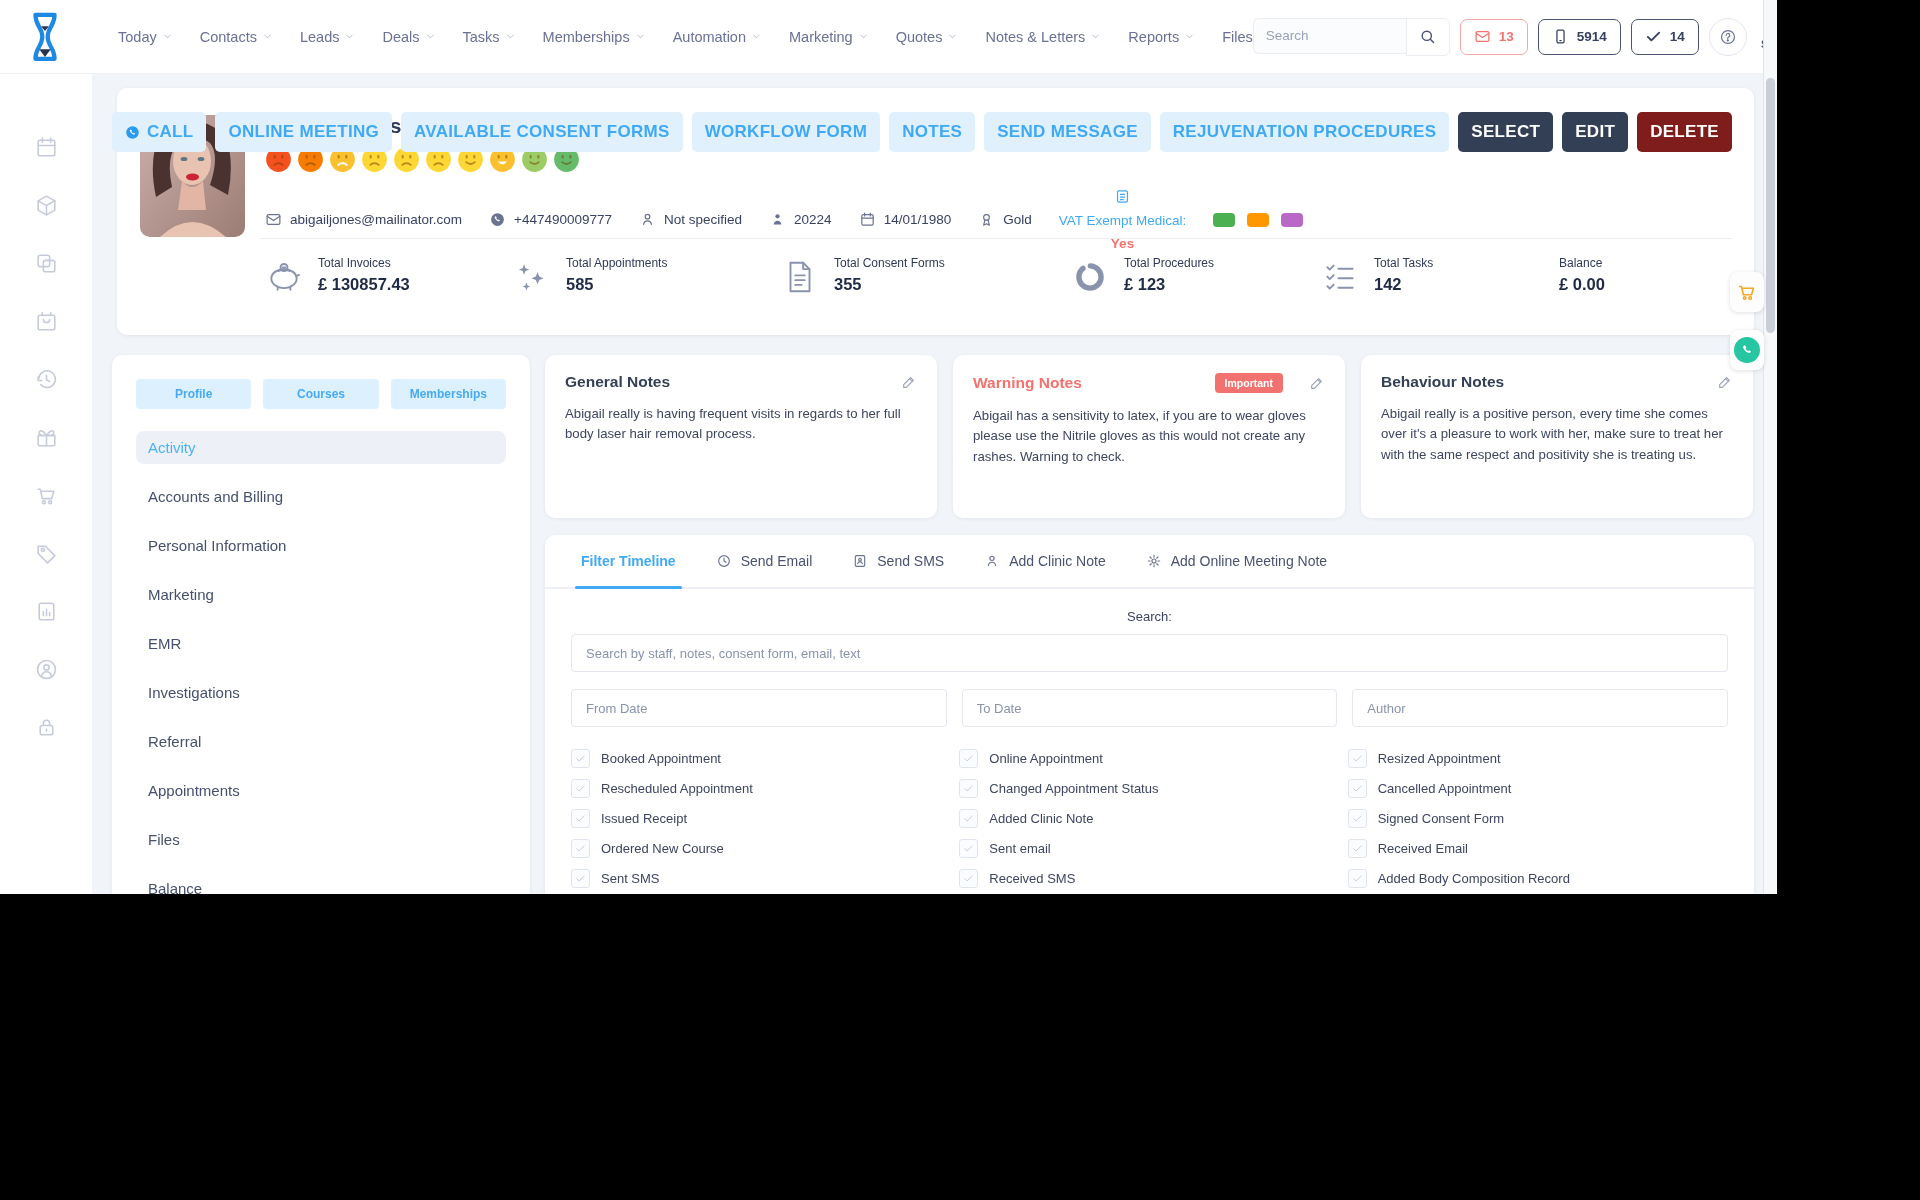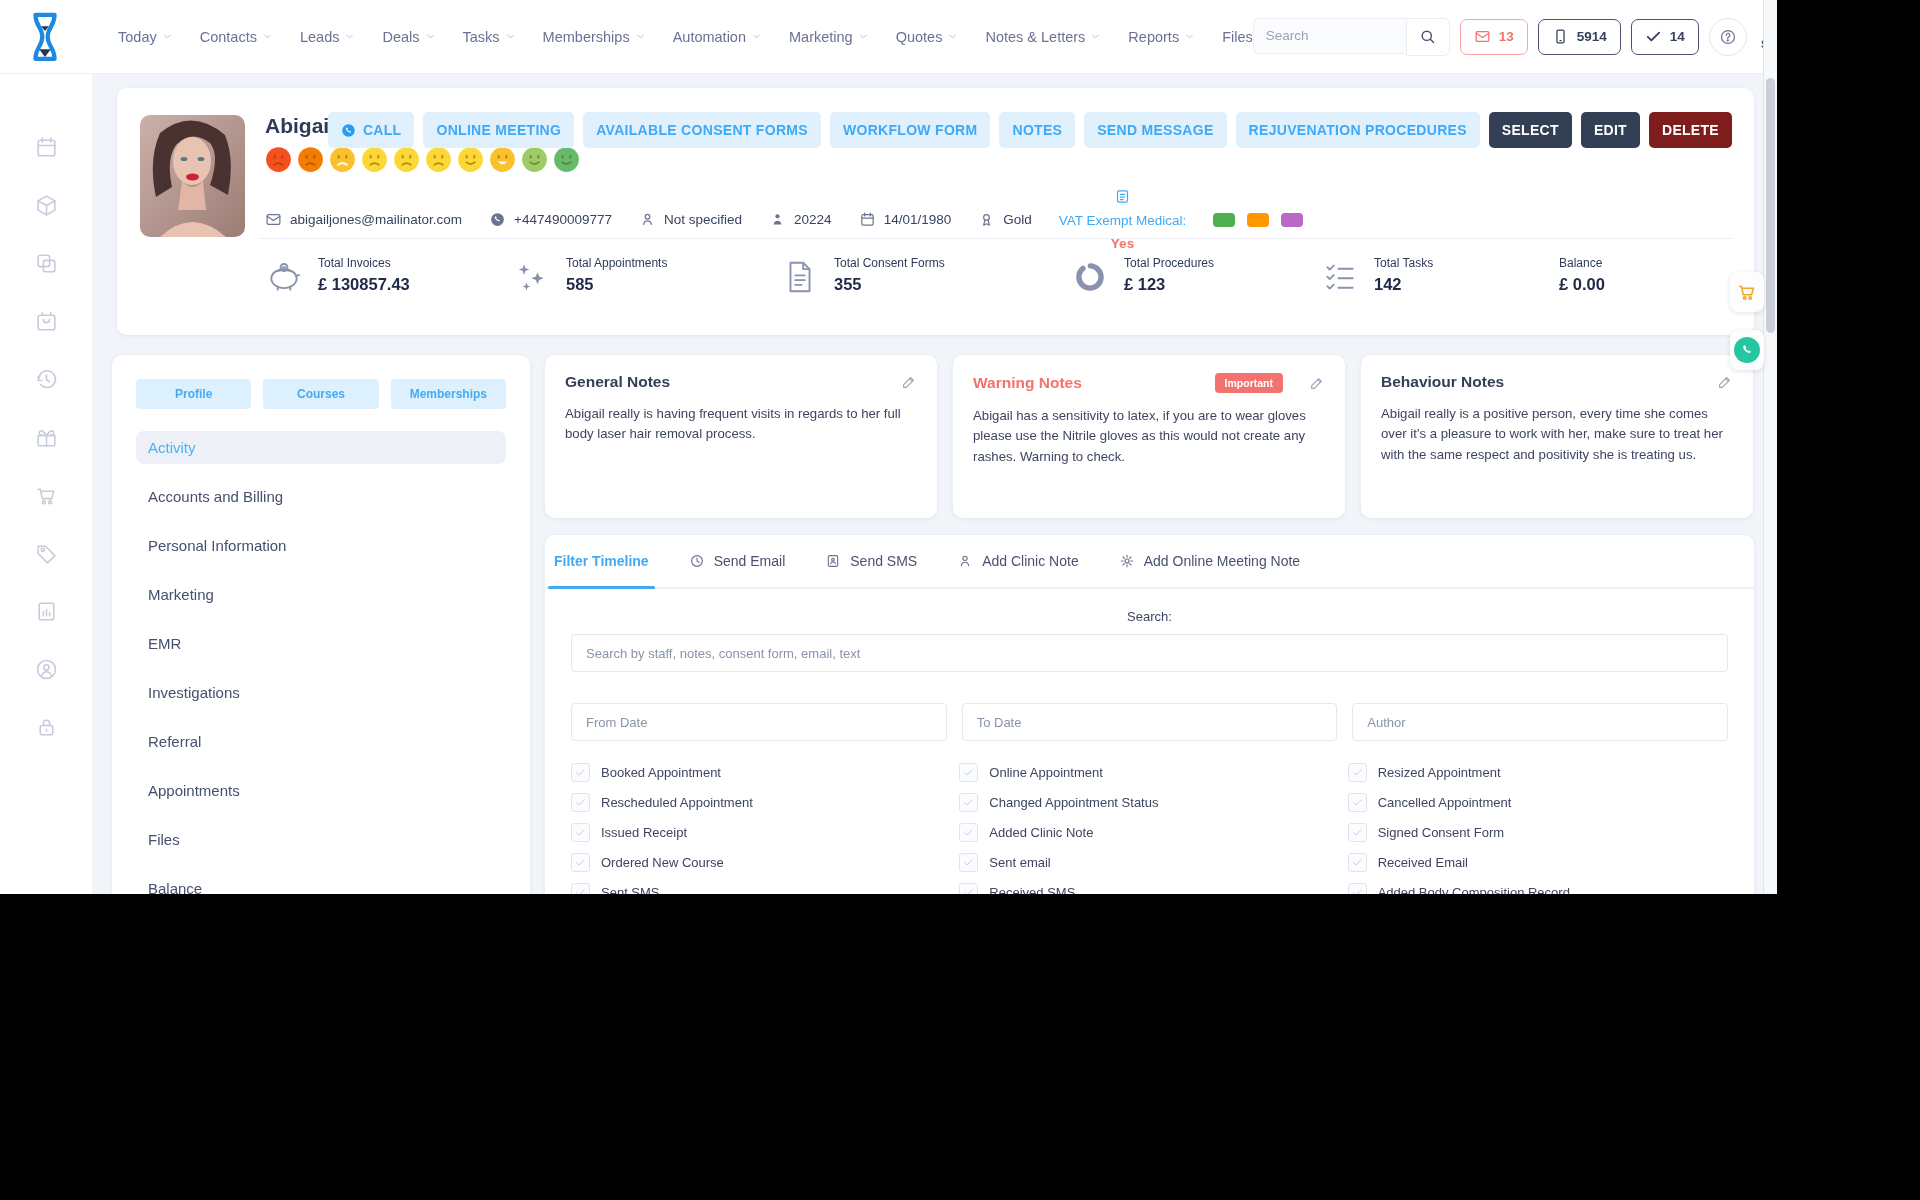--- a/index.html
+++ b/index.html
@@ -44,21 +44,21 @@
   .emoji-row svg{cursor:pointer;}
   .contact-row{position:absolute;left:148px;top:100px;display:flex;align-items:center;gap:27px;}
   .contact-item{display:flex;align-items:center;gap:8px;font-size:13.5px;color:#394263;}
   .contact-item .ic{width:17px;height:17px;color:#6a7390;}
   .contact-item.link{color:#3fa9f5;flex-direction:column;}
   .contact-item.link .ic{color:#3fa9f5;}
   .vat-yes{color:#f2726f;font-weight:bold;}
   .swatch{width:22px;height:14px;border-radius:4px;display:inline-block;margin-right:4px;}
   .divider{position:absolute;left:143px;right:22px;top:150px;height:1px;background:#eceef4;}
   .actions-row{position:absolute;right:22px;top:24px;display:flex;gap:9px;align-items:center;}
-  .abtn{border:none;border-radius:5px;font-family:inherit;font-size:14px;font-weight:bold;letter-spacing:.3px;padding:10px 13px;cursor:pointer;display:flex;align-items:center;gap:7px;white-space:nowrap;}
+  .abtn{border:none;border-radius:5px;font-family:inherit;font-size:17px;font-weight:bold;letter-spacing:.3px;padding:10px 13px;cursor:pointer;display:flex;align-items:center;gap:7px;white-space:nowrap;}
   .abtn.light{background:#e0f1fd;color:#3fa9f5;}
   .abtn.dark{background:#333f54;color:#fff;}
   .abtn.danger{background:#7f1d1d;color:#fff;}
   .abtn .ic{width:15px;height:15px;}
   .stats{position:absolute;left:148px;top:168px;right:30px;display:grid;grid-template-columns:248px 268px 290px 250px 238px auto;}
   .stat{display:flex;gap:15px;align-items:flex-start;}
   .stat .ic{width:38px;height:38px;color:#8a93ad;margin-top:2px;}
   .stat .ic svg{stroke-width:1.2;}
   .stat-label{font-size:12px;color:#2f3a58;}
   .stat-value{font-size:16.5px;font-weight:bold;color:#1f2a47;margin-top:5px;}
@@ -76,31 +76,31 @@
   .note-head{display:flex;align-items:center;}
   .note-title{font-size:15.5px;font-weight:bold;color:#333f54;}
   .note-card.warning .note-title{color:#f4726e;}
   .note-spacer{flex:1;}
   .note-badge{background:#f2726f;color:#fff;font-size:10.5px;font-weight:bold;padding:4px 10px;border-radius:4px;margin-right:26px;}
   .pencil{width:16px;height:16px;color:#9aa2b8;cursor:pointer;}
   .note-body{font-size:13.2px;color:#3d4560;line-height:1.55;margin-top:13px;}
 
   
   .timeline-card{left:453px;top:462px;width:1209px;height:430px;box-sizing:border-box;}
-  .ttabs{display:flex;align-items:center;gap:40px;height:52px;padding:0 9px;border-bottom:2px solid #eef0f5;}
+  .ttabs{display:flex;align-items:center;gap:40px;height:52px;padding:0 36px;border-bottom:2px solid #eef0f5;}
   .ttab{font-size:14px;color:#4a5270;display:flex;align-items:center;gap:9px;cursor:pointer;position:relative;height:100%;}
   .ttab .ic{width:16px;height:16px;color:#6a7390;}
   .ttab.active{color:#42aaf4;font-weight:bold;}
   .ttab.active::after{content:'';position:absolute;left:-6px;right:-6px;bottom:-2px;height:3px;background:#42aaf4;border-radius:2px;}
   .tl-content{padding:0 26px;}
   .search-label{text-align:center;font-size:13px;color:#3d4560;margin-top:20px;}
   .tinput{width:100%;height:38px;border:1px solid #e4e7f0;border-radius:4px;padding:0 14px;font-size:13px;color:#8b5cf6;box-sizing:border-box;outline:none;background:#fff;font-family:inherit;}
   .tinput::placeholder{color:#8a93ad;}
   .search-input-wrap{margin-top:10px;}
-  .date-row{display:grid;grid-template-columns:1fr 1fr 1fr;gap:15px;margin-top:31px;}
+  .date-row{display:grid;grid-template-columns:1fr 1fr 1fr;gap:15px;margin-top:17px;}
   .cb-grid{display:grid;grid-template-columns:1fr 1fr 1fr;gap:8px;margin-top:22px;}
   .cb-col{display:flex;flex-direction:column;gap:11px;}
   .cb-item{display:flex;align-items:center;gap:11px;font-size:13px;color:#3d4560;cursor:pointer;}
   .cb-box{width:17px;height:17px;border:1px solid #dfe4ee;background:#fbfcff;border-radius:3px;display:flex;align-items:center;justify-content:center;flex:0 0 auto;}
   .cb-box .ic{width:11px;height:11px;color:#b7c1d6;}
 
   
   .float-btn{position:absolute;width:34px;height:40px;border-radius:8px;background:#fdfdfd;box-shadow:0 1px 4px rgba(40,50,80,.15);display:flex;align-items:center;justify-content:center;cursor:pointer;z-index:8;}
   .float-cart{right:13px;top:272px;color:#f5a623;}
   .float-cart .ic{width:22px;height:22px;}

